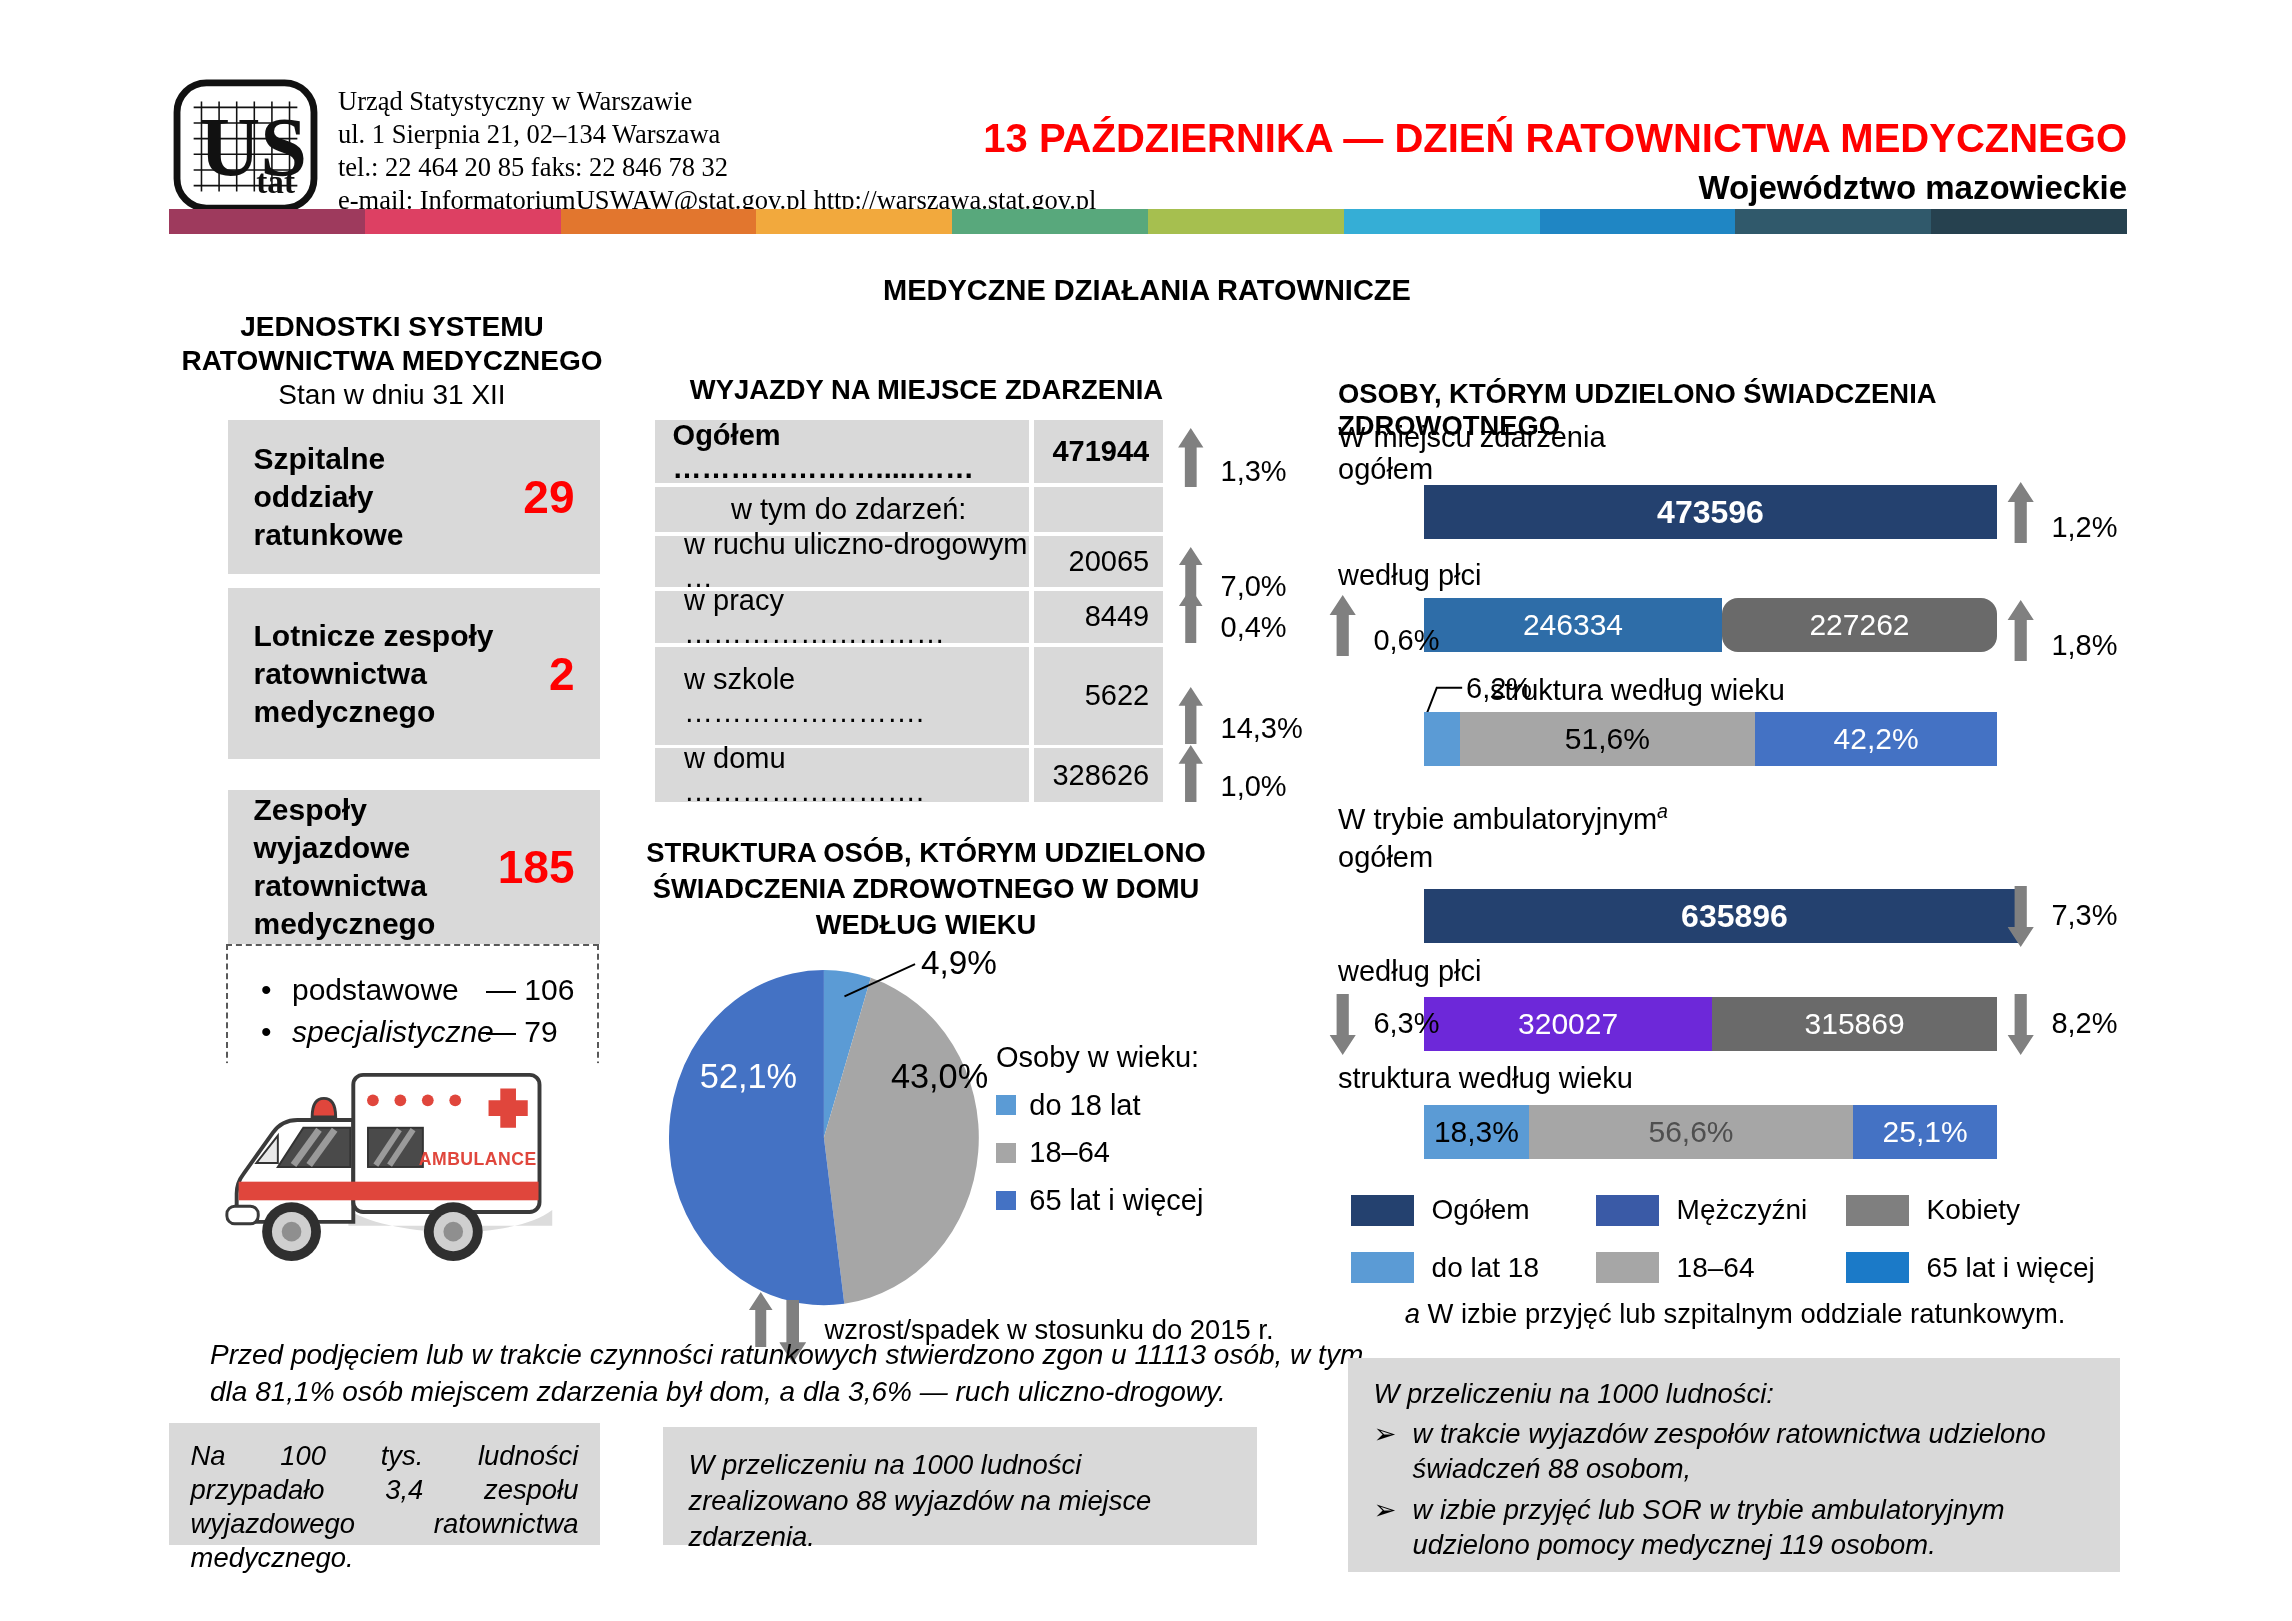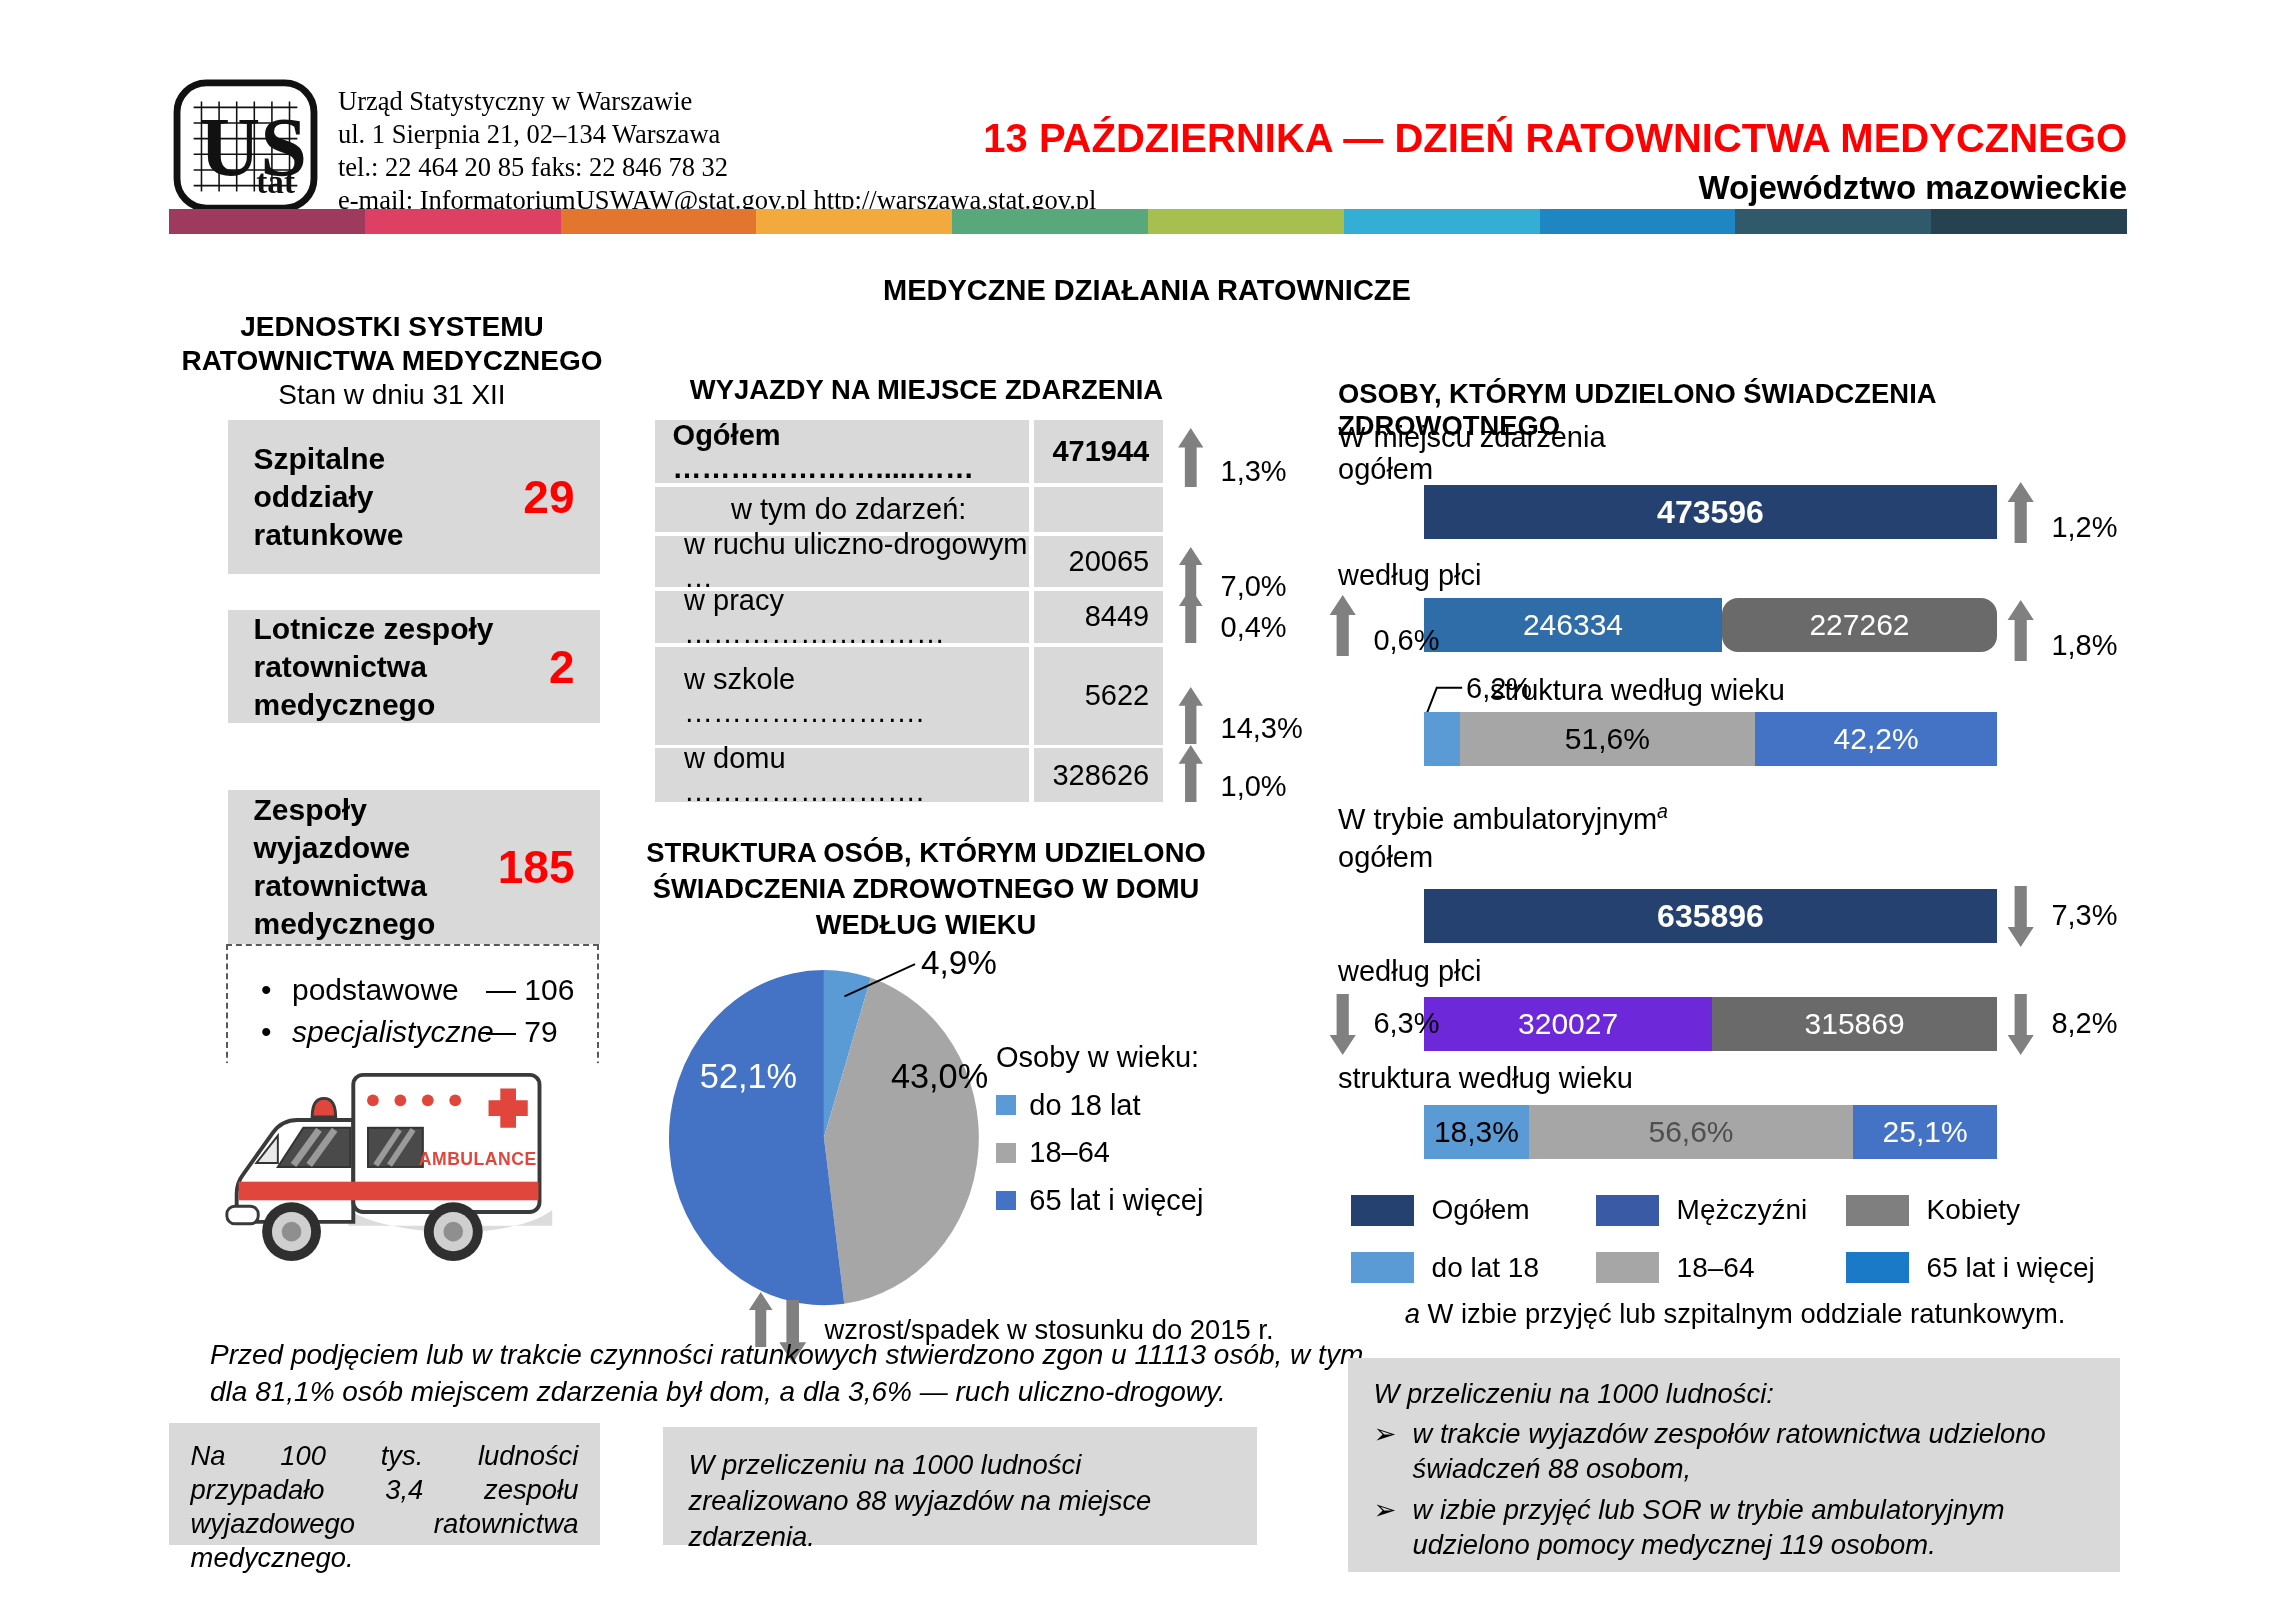--- a/index.html
+++ b/index.html
@@ -125,21 +125,21 @@
   <div class="abs ctr" style="left:157px;top:310px;width:470px">
     <div class="units-head b">JEDNOSTKI SYSTEMU</div>
     <div class="units-head b">RATOWNICTWA MEDYCZNEGO</div>
     <div class="units-head">Stan w dniu 31 XII</div>
   </div>
 
   <div class="unitbox" style="top:420px;height:154px">
     <div class="unitlabel">Szpitalne oddziały ratunkowe</div>
     <div class="unitnum">29</div>
   </div>
-  <div class="unitbox" style="top:610px;height:113px">
+  <div class="unitbox" style="top:588px;height:171px">
     <div class="unitlabel">Lotnicze zespoły ratownictwa medycznego</div>
     <div class="unitnum">2</div>
   </div>
   <div class="unitbox" style="top:790px;height:154px">
     <div class="unitlabel">Zespoły wyjazdowe ratownictwa medycznego</div>
     <div class="unitnum">185</div>
   </div>
 
   <div class="dashedbox">
     <div class="bd-item">
@@ -339,21 +339,21 @@
         <span>42,2%</span>
       </div>
   </div>
 
   <div class="rc-head" style="top:800px">
     <span>W trybie ambulatoryjnym</span><sup class="fn">a</sup>
   </div>
   <div class="rc-head" style="top:841px">ogółem</div>
 
   <div class="hbar" style="top:889px">
-    <div class="seg w bold" style="width: 100%; background: rgb(36, 65, 111);">
+    <div class="seg w bold" style="width: 100%; background: rgb(36, 65, 111); padding-left: 24px;">
         <span>635896</span>
       </div>
   </div>
   <div class="agrp top" style="left:2007px;top:886px">
     <svg class="barrow down" width="27.4" height="61" viewBox="0 0 30 70">
         <path d="M15 0 L30 23 L22 23 L22 70 L8 70 L8 23 L0 23 Z"></path>
       </svg>
     <span style="margin-top:13.7px">7,3%</span>
   </div>
 

